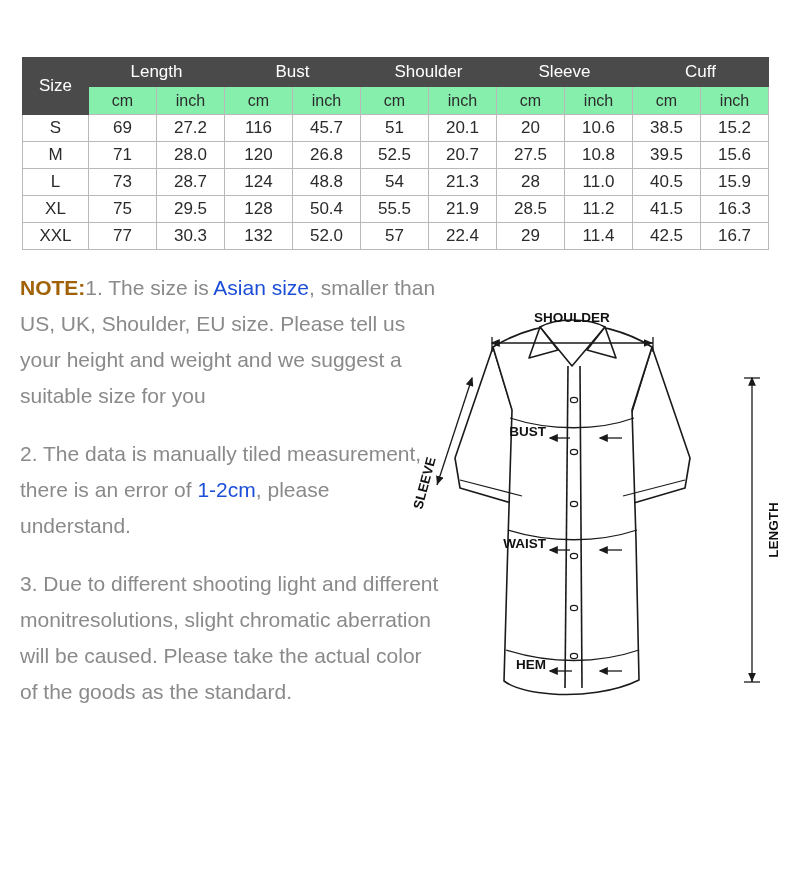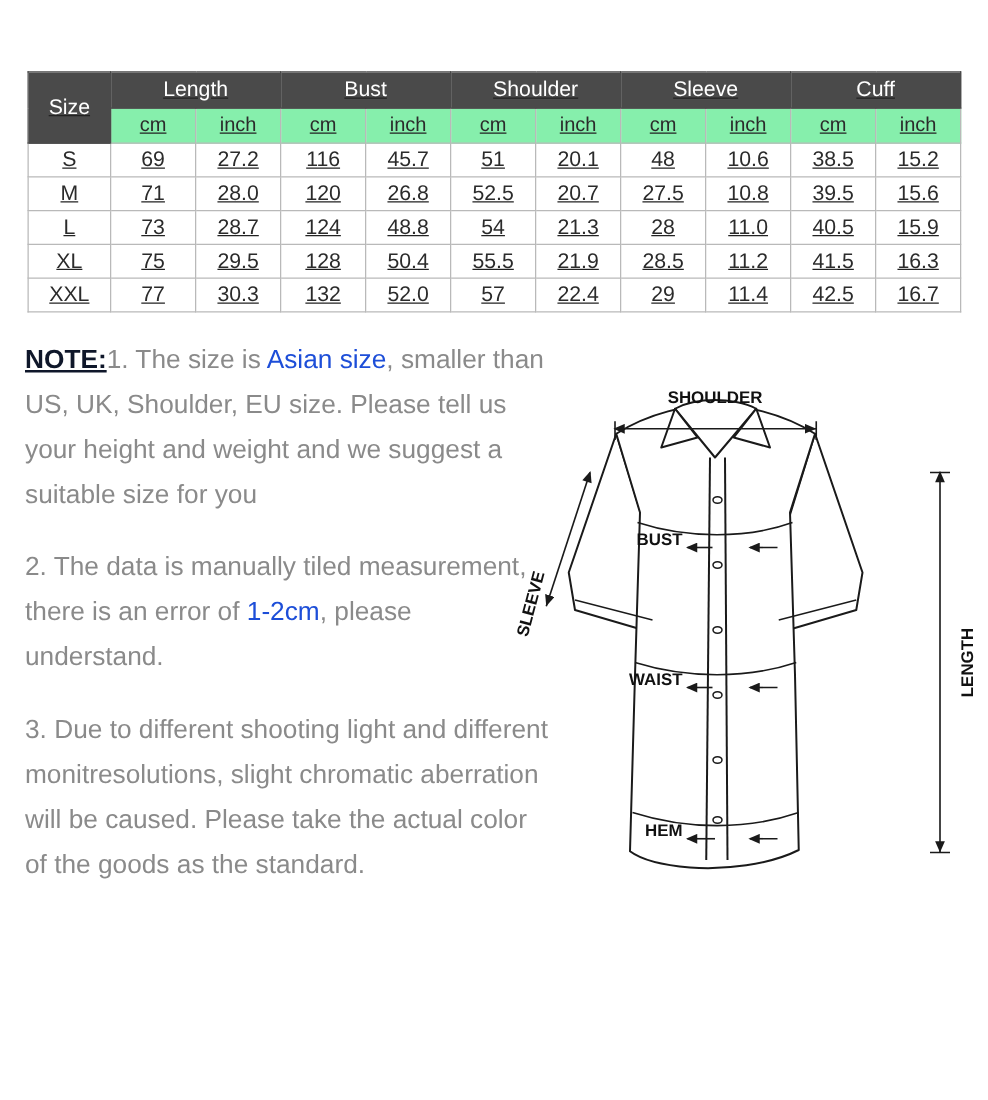--- a/index.html
+++ b/index.html
@@ -20,21 +20,20 @@
   .table-wrap {
     position: absolute;
     left: 22px;
     top: 57px;
     width: 748px;
   }
   table.size-table {
     border-collapse: collapse;
     width: 632px;
     table-layout: fixed;
-    text-decoration: underline;
   }
   table.size-table th,
   table.size-table td {
     border: 1px solid #b9b9b9;
     text-align: center;
     font-size: 17px;
     color: #2b2b2b;
     font-family: "Liberation Sans", sans-serif;
     font-weight: normal;
     padding: 0;
@@ -76,23 +75,22 @@
     left: 20px;
     top: 270px;
     width: 420px;
     font-size: 21px;
     line-height: 36px;
     color: #8a8a8a;
     font-family: "Liberation Sans", sans-serif;
   }
   .notes p { margin: 0 0 22px 0; }
   .notes .strong-label {
-    color: #0f172a;
+    color: #a16207;
     font-weight: bold;
-    text-decoration: underline;
   }
   .notes .hl { color: #1d4ed8; }
 
   
   .diagram {
     position: absolute;
     left: 400px;
     top: 300px;
     width: 390px;
     height: 440px;
@@ -141,21 +139,21 @@
     </thead>
     <tbody>
       <tr>
         <td class="sizecell">S</td>
         <td>69</td>
         <td>27.2</td>
         <td>116</td>
         <td>45.7</td>
         <td>51</td>
         <td>20.1</td>
-        <td>48</td>
+        <td>20</td>
         <td>10.6</td>
         <td>38.5</td>
         <td>15.2</td>
       </tr>
       <tr>
         <td class="sizecell">M</td>
         <td>71</td>
         <td>28.0</td>
         <td>120</td>
         <td>26.8</td>

